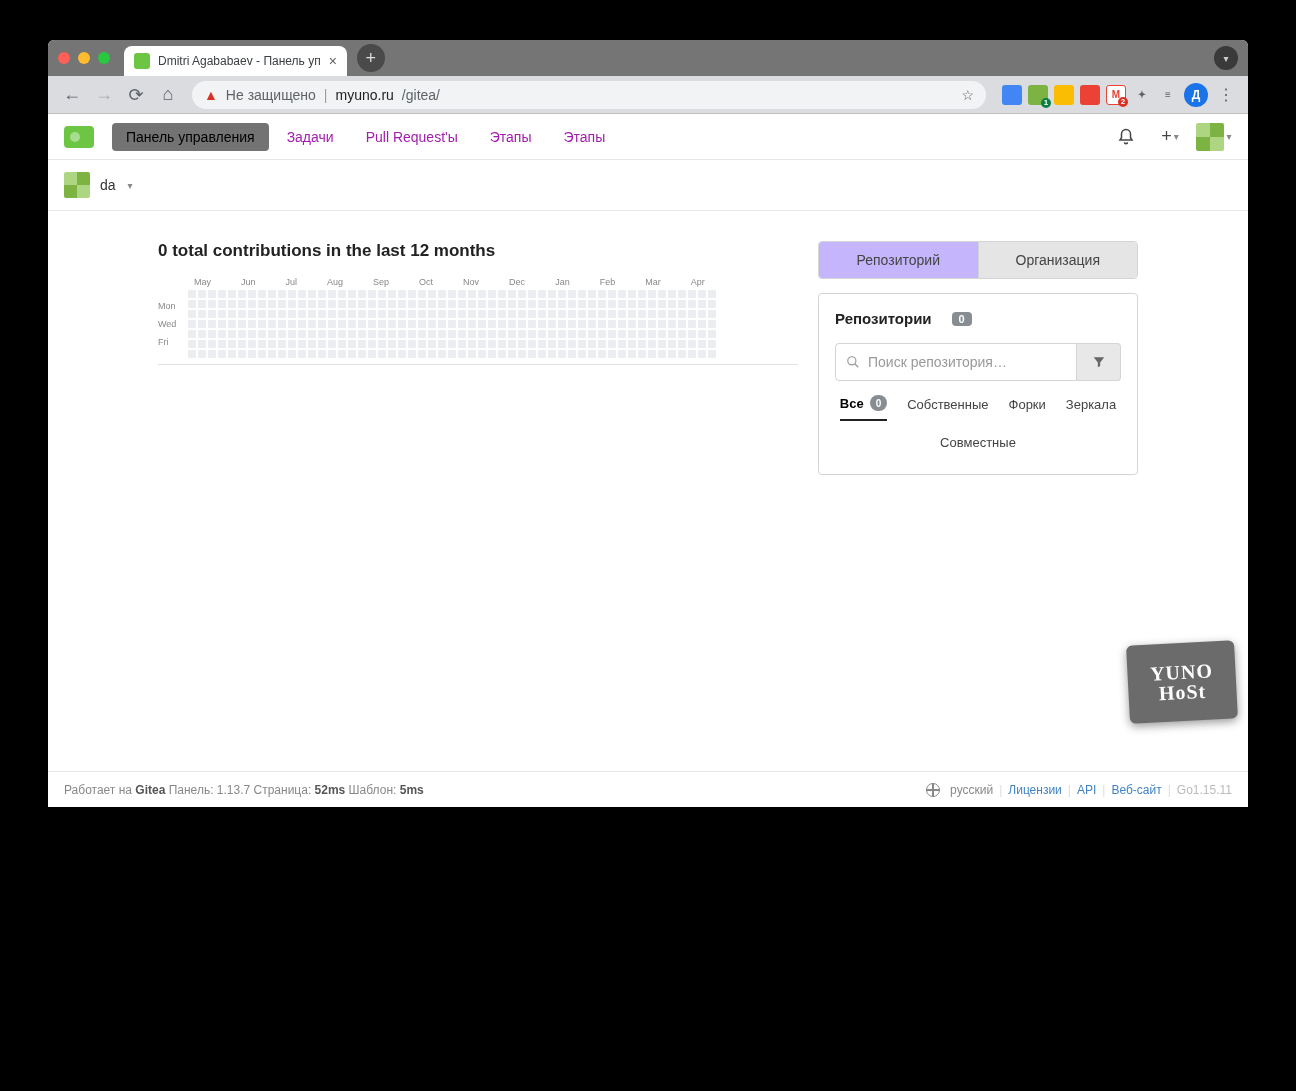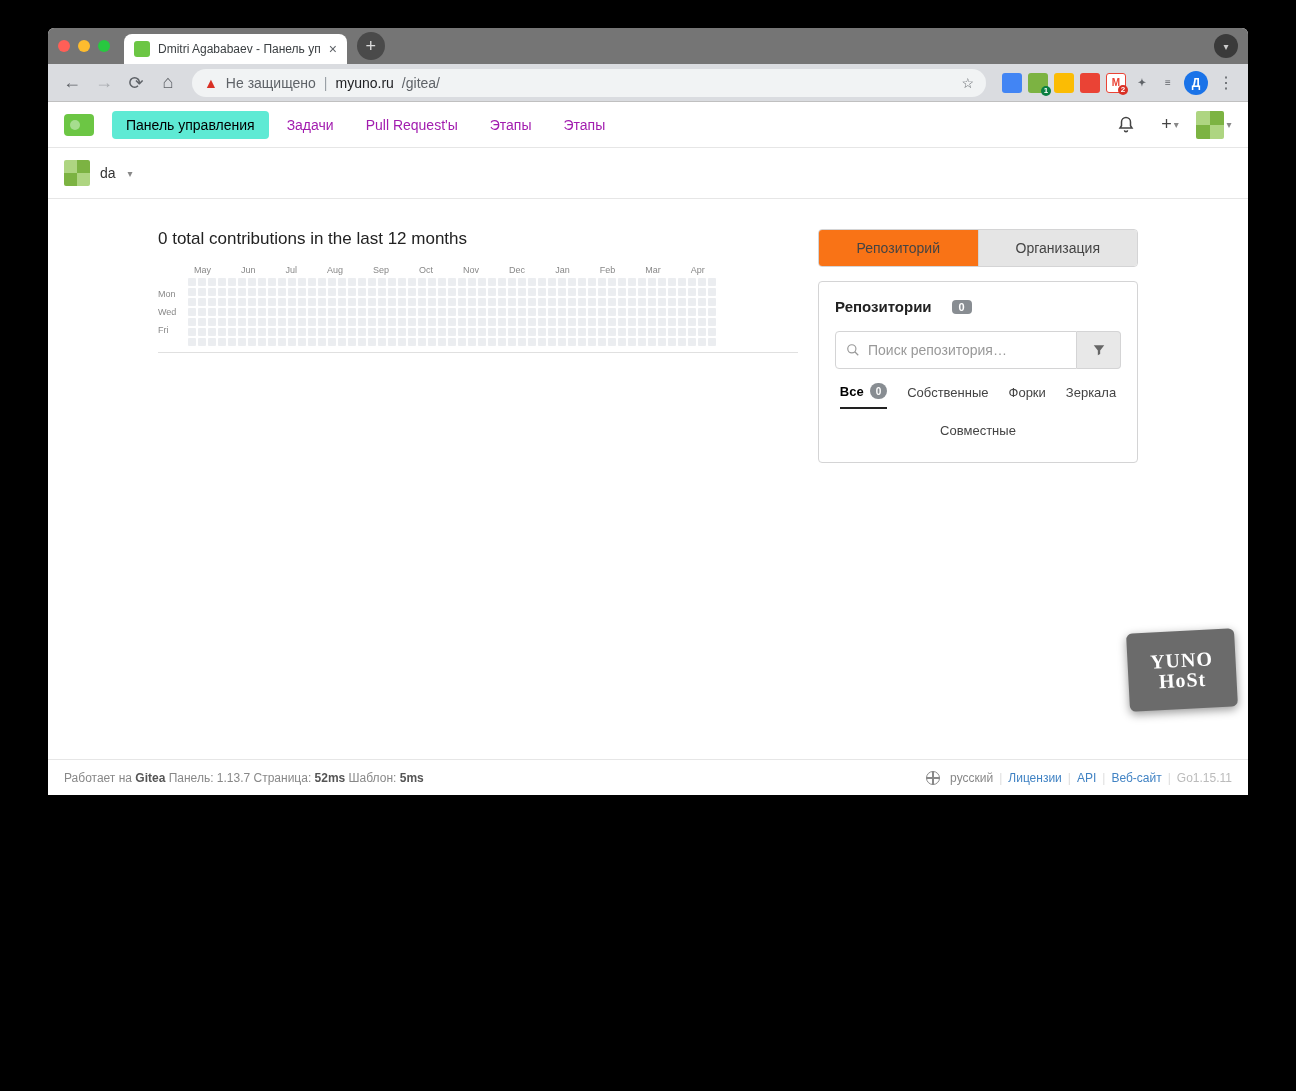--- a/index.html
+++ b/index.html
@@ -1,17 +1,17 @@
 <!DOCTYPE html>
 <html><head>
 <meta charset="utf-8">
 <style>
 * { box-sizing: border-box; margin: 0; padding: 0; }
 body { font-family: -apple-system, BlinkMacSystemFont, "Segoe UI", Helvetica, Arial, sans-serif; background: #000; }
-.window { width: 1296px; height: 859px; margin: 0 auto; background: #000; padding: 28px 48px 64px 48px; position: relative; }
+.window { width: 1296px; height: 859px; margin: 12px auto; background: #000; padding: 28px 48px 64px 48px; position: relative; }
 .browser { width: 100%; height: 100%; background: #fff; border-radius: 6px 6px 0 0; overflow: hidden; box-shadow: 0 10px 40px rgba(0,0,0,.5); display: flex; flex-direction: column; }
 
 
 .tabbar { height: 36px; background: #757575; display: flex; align-items: center; padding-left: 10px; }
 .traffic { display: flex; gap: 8px; margin-right: 14px; }
 .dot { width: 12px; height: 12px; border-radius: 50%; }
 .dot.r { background:#ff5f57; } .dot.y { background:#febc2e; } .dot.g { background:#28c840; }
 .tab { background:#fff; height:30px; margin-top:6px; border-radius:8px 8px 0 0; display:flex; align-items:center; padding:0 10px 0 10px; gap:8px; min-width:200px; font-size:12px; color:#3c4043; }
 .tab-fav { width:16px; height:16px; background:#6cc644; border-radius:3px; position:relative; }
 .tab-fav::after { content:""; position:absolute; inset:3px; background:#fff; clip-path: polygon(0 40%, 40% 40%, 40% 0, 60% 0, 60% 40%, 100% 40%, 100% 60%, 60% 60%, 60% 100%, 40% 100%, 40% 60%, 0 60%); opacity:.0;}
@@ -35,53 +35,53 @@
 .badge { position:absolute; bottom:-3px; right:-3px; background:#d93025; color:#fff; font-size:8px; min-width:10px; height:10px; border-radius:5px; display:flex; align-items:center; justify-content:center; padding:0 2px;}
 .badge.grn { background:#0b8043; }
 .profile-chip { width:24px; height:24px; border-radius:50%; background:#1a73e8; color:#fff; display:flex; align-items:center; justify-content:center; font-size:12px; font-weight:bold;}
 .dots { width:24px; display:flex; align-items:center; justify-content:center; color:#5f6368; }
 
 
 .gitea-nav { height:46px; border-bottom:1px solid #e6e6e6; display:flex; align-items:center; padding:0 16px; gap:8px; }
 .gitea-logo { width:30px; height:22px; background:#6cc644; border-radius:4px; position:relative; }
 .gitea-logo::after{ content:""; position:absolute; left:6px; top:6px; width:10px; height:10px; border-radius:50%; background:#fff; opacity:.4;}
 .gnav-item { padding:6px 14px; font-size:14px; color:#a21caf; border-radius:4px; }
-.gnav-item.active { background:#5eead4; color:#000; }
+.gnav-item.active { background:#737373; color:#000; }
 .gnav-spacer { flex:1; }
 .gicon { width:36px; height:36px; display:flex; align-items:center; justify-content:center; color:#444; font-size:18px; }
 .avatar { width:28px; height:28px; background: repeating-conic-gradient(#7cb342 0 25%, #aed581 0 50%); border-radius:2px; }
 .caret { font-size:10px; color:#888; margin-left:2px;}
 
 
 .ctx { padding:12px 16px; border-bottom:1px solid #e6e6e6; display:flex; align-items:center; gap:10px; font-size:14px; color:#333;}
 .ctx .avatar { width:26px; height:26px; }
 
 
 .content { flex:1; background:#fff; display:flex; padding:30px 20px 0 20px; gap:20px; }
 .left { flex:1; max-width:640px; margin-left:90px;}
 .right { width:320px; }
 
-.contrib-title { font-size:17px; font-weight:400; color:#222; margin-bottom:16px; }
+.contrib-title { font-size:17px; font-weight:700; color:#222; margin-bottom:16px; }
 .heatmap-wrap { }
 .months { display:flex; padding-left:36px; gap:30px; font-size:9px; color:#888; }
 .heatmap-body { display:flex; margin-top:3px;}
 .daylabels { display:flex; flex-direction:column; font-size:9px; color:#888; width:30px; gap:8px; margin-top:11px;}
 .daylabels span { height:10px; line-height:10px;}
 .grid { display:flex; gap:2px; }
 .col { display:flex; flex-direction:column; gap:2px; }
 .cell { width:8px; height:8px; background:#ebedf0; border-radius:1px;}
 .legend { display:flex; justify-content:flex-end; align-items:center; gap:3px; font-size:9px; color:#888; margin-top:8px;}
 .legend .cell { width:10px; height:10px; }
 .l1{background:#d6e685;} .l2{background:#8cc665;} .l3{background:#44a340;} .l4{background:#1e6823;}
 .divider-under { border-top:1px solid #e0e0e0; margin-top:6px; }
 
 
 .tabs2 { display:flex; border:1px solid #d4d4d5; border-radius:4px; overflow:hidden;}
 .tabs2 div { flex:1; text-align:center; padding:10px 0; font-size:14px; color:#444; background:#e5e5e5;}
-.tabs2 div.active { background:#f97316; font-weight:500;}
+.tabs2 div.active { background:#c4b5fd; font-weight:500;}
 .tabs2 div:first-child { border-right:1px solid #d4d4d5;}
 .panel { border:1px solid #d4d4d5; border-radius:4px; margin-top:14px; padding:16px;}
 .panel h4 { font-size:15px; font-weight:700; display:flex; align-items:center; gap:20px; color:#222;}
 .countbadge { background:#888d92; color:#fff; font-size:11px; padding:1px 7px; border-radius:4px; font-weight:700;}
 .searchrow { display:flex; margin-top:16px; height:38px;}
 .searchbox { flex:1; border:1px solid #d4d4d5; border-radius:4px 0 0 4px; background:#fff; display:flex; align-items:center; padding:0 10px; gap:8px; font-size:14px; color:#999;}
 .filterbtn { width:44px; border:1px solid #d4d4d5; border-left:none; border-radius:0 4px 4px 0; background:#e8e8e8; display:flex; align-items:center; justify-content:center; color:#666;}
 .repofilters { display:flex; flex-wrap:wrap; gap:14px 20px; justify-content:center; margin-top:14px; font-size:13px;}
 .repofilters .rf { display:flex; align-items:center; gap:6px; color:#444; padding-bottom:8px;}
 .repofilters .rf.active { font-weight:700; border-bottom:2px solid #222; color:#000;text-align:center;}

